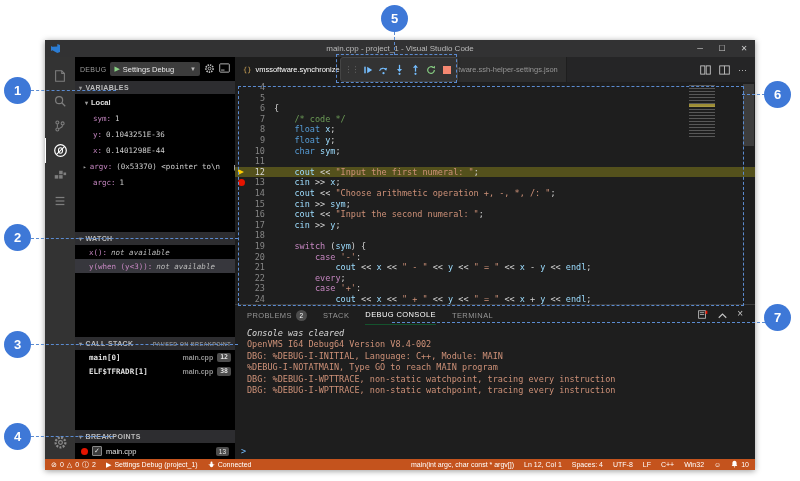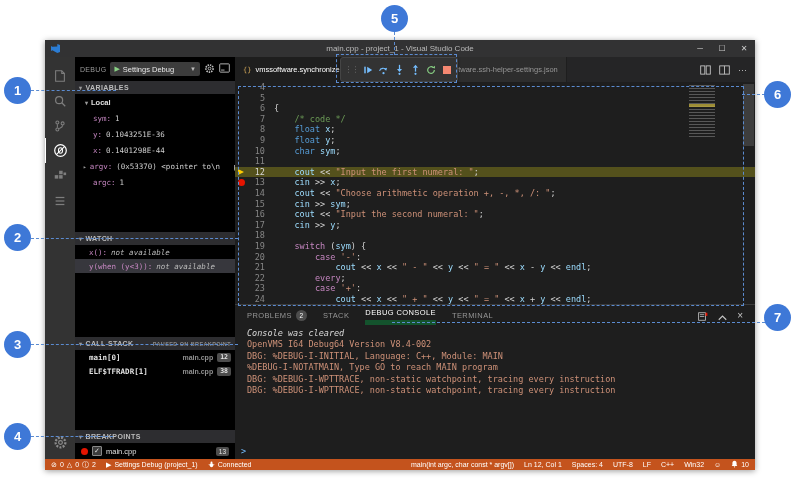--- a/index.html
+++ b/index.html
@@ -64,23 +64,23 @@
   .tk-kw{color:#569cd6;}.tk-fn{color:#dcdcaa;}.tk-str{color:#ce9178;}.tk-cmt{color:#6a9955;}
   .tk-ctl{color:#c586c0;}.tk-var{color:#9cdcfe;}.tk-pl{color:#d4d4d4;}
   .bp-glyph{width:7px;height:7px;border-radius:50%;background:#e51400;}
   .cur-arrow{width:0;height:0;border-top:3.5px solid transparent;border-bottom:3.5px solid transparent;border-left:6px solid #ffcc00;}
   .minimap{position:absolute;right:40px;top:3px;width:26px;height:52px;opacity:.85;
            background:repeating-linear-gradient(to bottom,rgba(180,180,180,.45) 0 1px,transparent 1px 3px);}
   .minimap-hl{position:absolute;right:40px;top:22px;width:26px;height:3px;background:rgba(190,170,60,.8);}
   .vscroll{position:absolute;right:1px;top:2px;width:11px;height:62px;background:rgba(121,121,121,.35);}
   
   .panel{height:154px;flex:0 0 auto;background:#1e1e1e;display:flex;flex-direction:column;border-top:1px solid #3c3c3c;position:relative;}
-  .panel-tabs{height:20px;display:flex;align-items:flex-end;gap:16px;padding:0 12px;flex:0 0 auto;}
+  .panel-tabs{height:20px;display:flex;align-items:flex-start;gap:16px;padding:0 12px;flex:0 0 auto;}
   .ptab{font-size:7.5px;letter-spacing:.4px;color:#969696;display:flex;align-items:center;gap:4px;height:100%;box-sizing:border-box;}
-  .ptab.active{color:#ffffff;border-bottom:5px solid #14532d;}
+  .ptab.active{color:#ffffff;border-bottom:1px solid #14532d;}
   .pbadge{background:#4d4d4d;color:#fff;border-radius:6px;font-size:6.5px;min-width:11px;height:11px;line-height:11px;text-align:center;}
   .panel-actions{margin-left:auto;display:flex;align-items:center;gap:10px;color:#c5c5c5;}
   .console{flex:1;padding:3px 0 0 12px;font-family:"DejaVu Sans Mono",monospace;font-size:8.5px;overflow:hidden;}
   .cline{line-height:11.4px;white-space:pre;}
   .cline.info{color:#d8d8d8;font-style:italic;}
   .cline.dbg{color:#ce9178;}
   .console-input{height:16px;display:flex;align-items:center;padding-left:6px;flex:0 0 auto;}
   .prompt{color:#75beff;font-size:8.5px;font-family:"DejaVu Sans Mono",monospace;}
   
   .statusbar{height:11px;background:#c4531d;color:#ffffff;display:flex;align-items:center;font-size:7px;padding:0 6px;flex:0 0 auto;gap:10px;}

